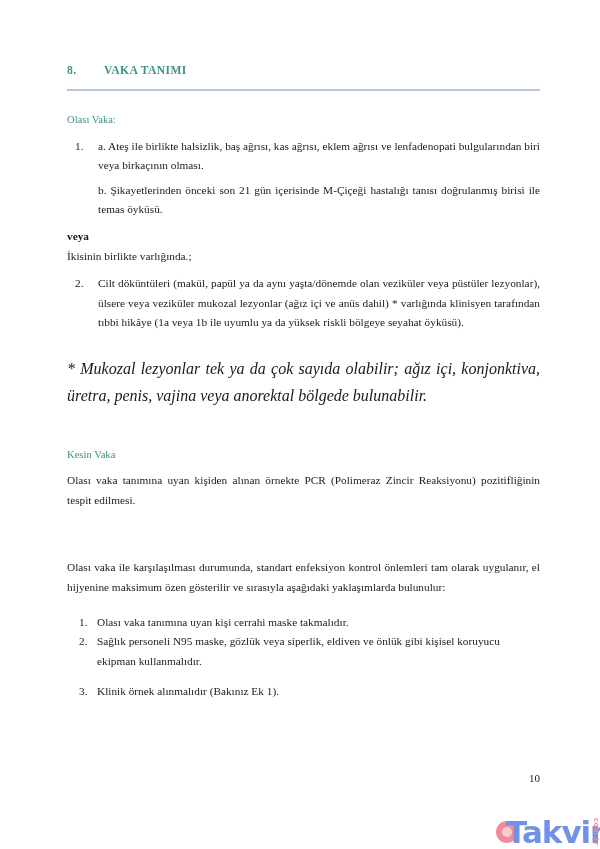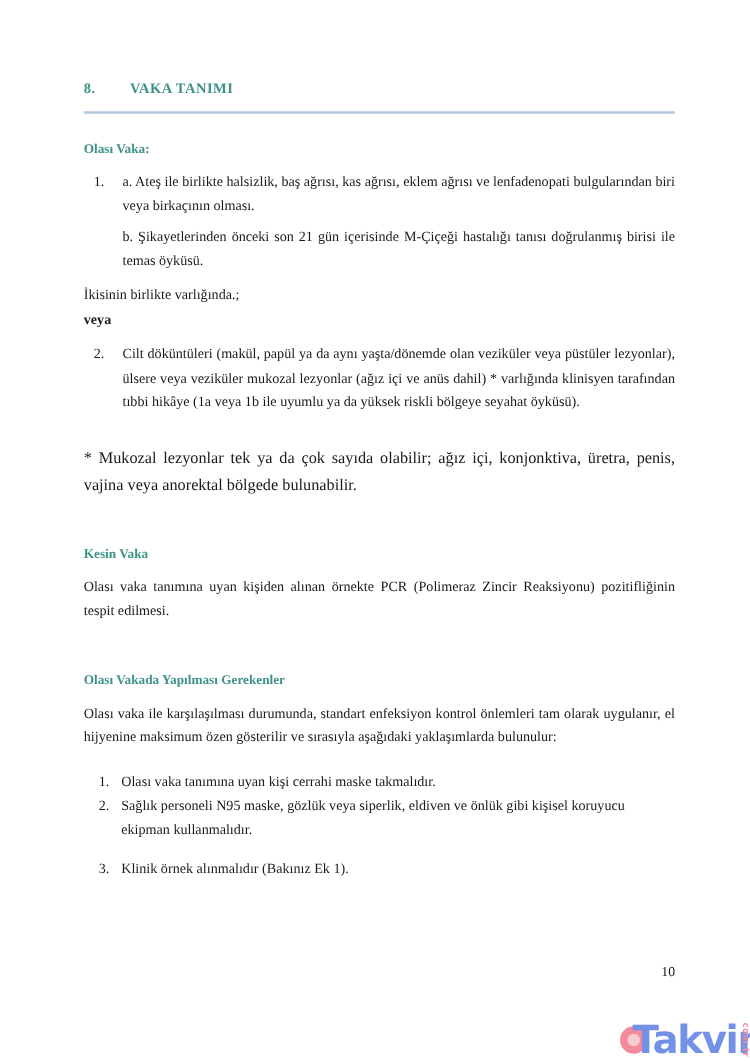--- a/index.html
+++ b/index.html
@@ -54,39 +54,40 @@
   .rule {
     margin-top: 12px;
     height: 2px;
     background: #b4c7de;
     width: 100%;
   }
 
   
   .sub-heading {
     color: #3d9287;
-    font-weight: bold;
+    font-weight: normal;
     font-size: 10.6px;
     margin: 0;
     line-height: 1.3;
   }
 
   
   .para {
     font-size: 11.3px;
     line-height: 1.72;
     text-align: justify;
     margin: 0;
     color: #1a1a1a;
   }
   .para.left {
     text-align: left;
   }
   .para.italic {
-    font-size: 13px;
+    font-style: italic;
+    font-size: 16px;
   }
   .bold {
     font-weight: bold;
   }
 
   
   .olist {
     margin: 0;
     padding: 0;
     list-style: none;
@@ -231,22 +232,22 @@
         <span class="marker">1.</span>
         <span class="item-body">
           <span class="sub">a. Ateş ile birlikte halsizlik, baş ağrısı, kas ağrısı, eklem ağrısı ve lenfadenopati bulgularından biri veya birkaçının olması.</span>
           <span class="sub">b. Şikayetlerinden önceki son 21 gün içerisinde M-Çiçeği hastalığı tanısı doğrulanmış birisi ile temas öyküsü.</span>
         </span>
       </li>
     </ol>
 
     <div class="sp-8"></div>
 
+    <p class="para left bold">veya</p>
     <p class="para left">İkisinin birlikte varlığında.;</p>
-    <p class="para left bold">veya</p>
 
     <div class="sp-8"></div>
 
     <ol class="olist">
       <li>
         <span class="marker">2.</span>
         <span class="item-body">
           <span class="sub">Cilt döküntüleri (makül, papül ya da aynı yaşta/dönemde olan veziküler veya püstüler lezyonlar), ülsere veya veziküler mukozal lezyonlar (ağız içi ve anüs dahil) * varlığında klinisyen tarafından tıbbi hikâye (1a veya 1b ile uyumlu ya da yüksek riskli bölgeye seyahat öyküsü).</span>
         </span>
       </li>
@@ -257,21 +258,20 @@
     <p class="para italic">* Mukozal lezyonlar tek ya da çok sayıda olabilir; ağız içi, konjonktiva, üretra, penis, vajina veya anorektal bölgede bulunabilir.</p>
 
     <div class="sp-38"></div>
 
     <p class="sub-heading">Kesin Vaka</p>
     <div class="sp-10"></div>
     <p class="para">Olası vaka tanımına uyan kişiden alınan örnekte PCR (Polimeraz Zincir Reaksiyonu) pozitifliğinin tespit edilmesi.</p>
 
     <div class="sp-38"></div>
 
-    <p class="sub-heading">Olası Vakada Yapılması Gerekenler</p>
     <div class="sp-10"></div>
     <p class="para">Olası vaka ile karşılaşılması durumunda, standart enfeksiyon kontrol önlemleri tam olarak uygulanır, el hijyenine maksimum özen gösterilir ve sırasıyla aşağıdaki yaklaşımlarda bulunulur:</p>
 
     <div class="sp-16"></div>
 
     <ol class="olist tight">
       <li>
         <span class="marker">1.</span>
         <span class="item-body">Olası vaka tanımına uyan kişi cerrahi maske takmalıdır.</span>
       </li>

